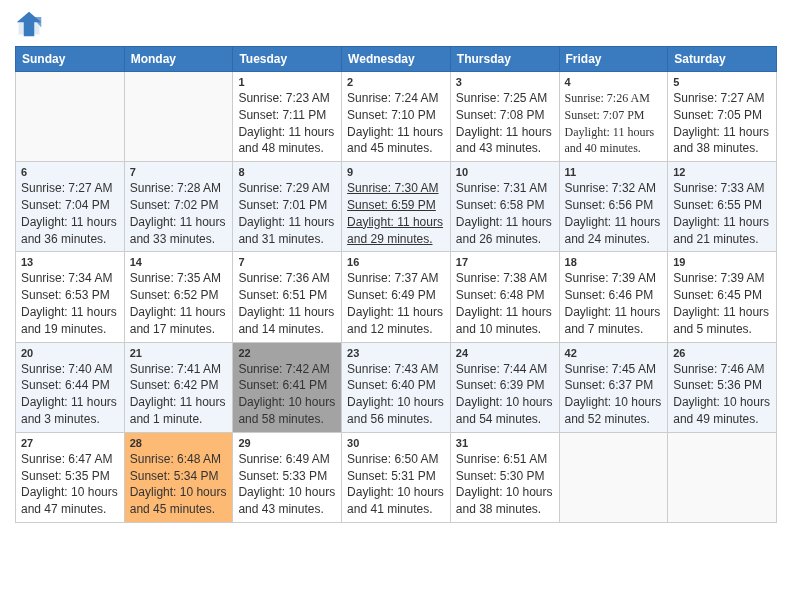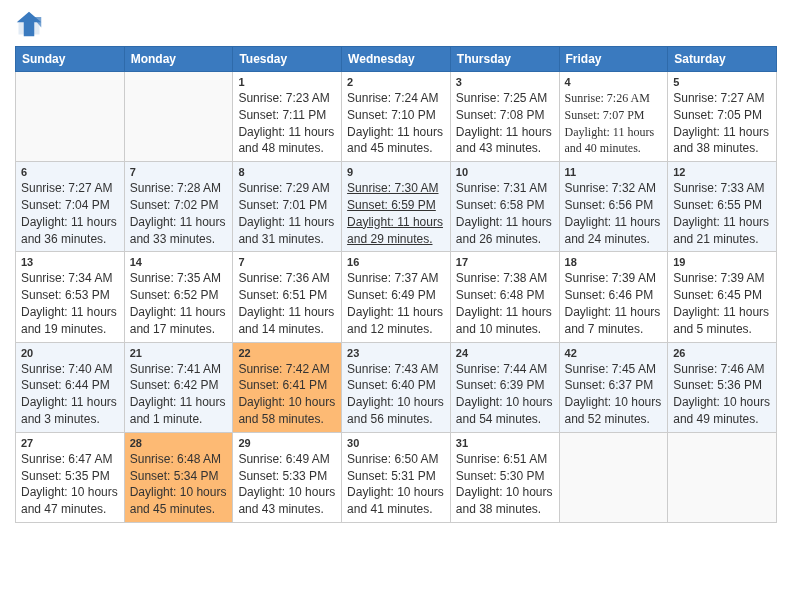--- a/index.html
+++ b/index.html
@@ -263,21 +263,21 @@
             <div class="day-info" style="white-space: pre-line;">Sunrise: 7:40 AM
 Sunset: 6:44 PM
 Daylight: 11 hours and 3 minutes.</div>
           </td>
           <td style="background: rgb(240, 245, 251);">
             <span class="day-num">21</span>
             <div class="day-info" style="white-space: pre-line;">Sunrise: 7:41 AM
 Sunset: 6:42 PM
 Daylight: 11 hours and 1 minute.</div>
           </td>
-          <td style="background: #fdba74; margin-top: 24px;">
+          <td style="background: #a3a3a3; margin-top: 24px;">
             <span class="day-num">22</span>
             <div class="day-info" style="white-space: pre-line;">Sunrise: 7:42 AM
 Sunset: 6:41 PM
 Daylight: 10 hours and 58 minutes.</div>
           </td>
           <td style="background: rgb(240, 245, 251);">
             <span class="day-num">23</span>
             <div class="day-info" style="white-space: pre-line;">Sunrise: 7:43 AM
 Sunset: 6:40 PM
 Daylight: 10 hours and 56 minutes.</div>

